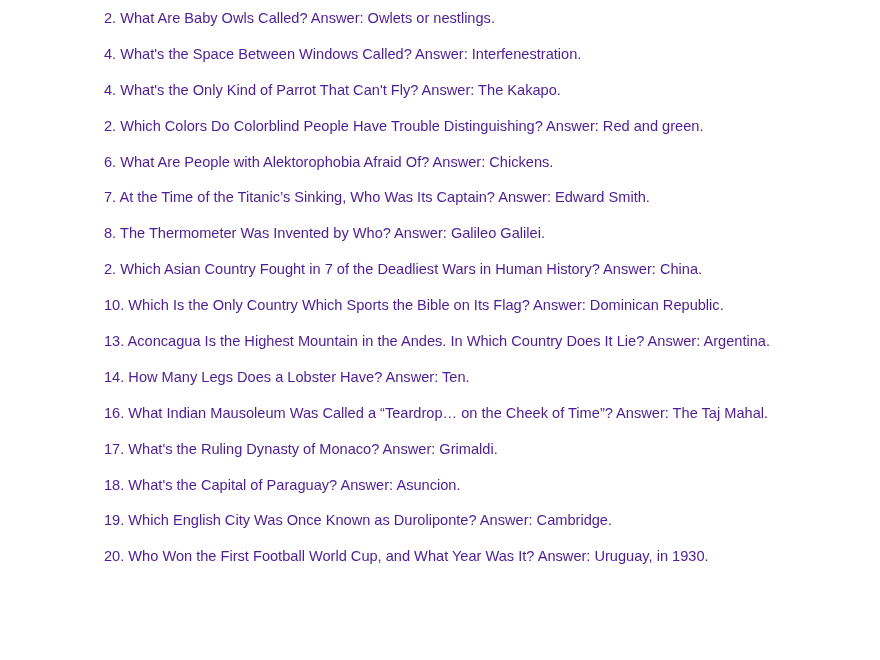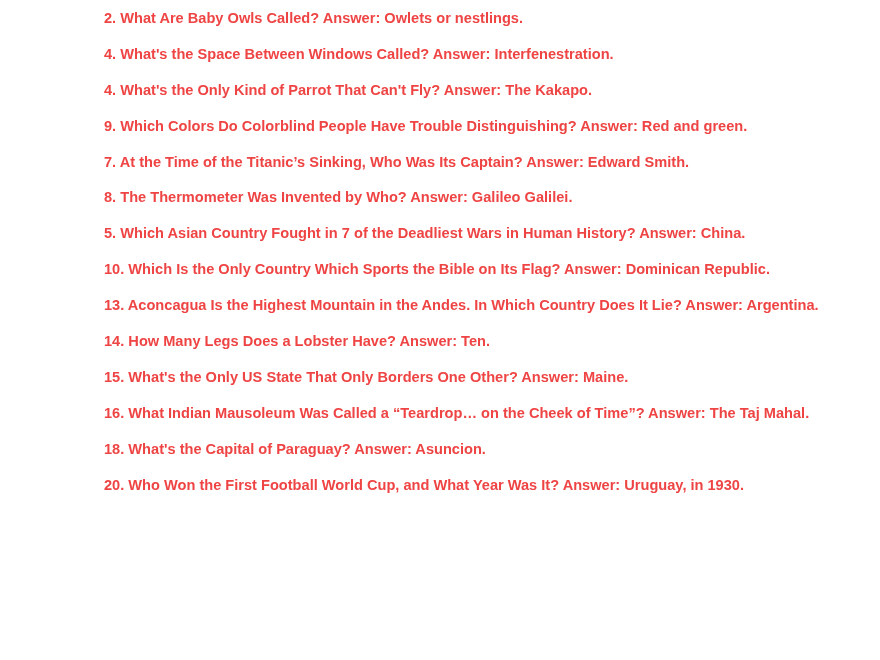--- a/index.html
+++ b/index.html
@@ -22,44 +22,45 @@
     position: relative;
   }
   .qa-list {
     list-style: none;
     margin: 0;
     padding: 0;
   }
   .qa-item {
     font-size: 14.6px;
     line-height: 1.2;
-    color: #ef4444;
+    color: #4c1d95;
     margin: 0 0 18.4px 0;
     white-space: nowrap;
     letter-spacing: 0.0px;
-    font-weight: bold;
   }
   .qa-item:last-child {
     margin-bottom: 0;
   }
 </style>
 </head>
 <body>
 
 <div class="page">
   <ol class="qa-list">
     <li class="qa-item">2. What Are Baby Owls Called? Answer: Owlets or nestlings.</li>
     <li class="qa-item">4. What's the Space Between Windows Called? Answer: Interfenestration.</li>
     <li class="qa-item">4. What's the Only Kind of Parrot That Can't Fly? Answer: The Kakapo.</li>
-    <li class="qa-item">9. Which Colors Do Colorblind People Have Trouble Distinguishing? Answer: Red and green.</li>
+    <li class="qa-item">2. Which Colors Do Colorblind People Have Trouble Distinguishing? Answer: Red and green.</li>
+    <li class="qa-item">6. What Are People with Alektorophobia Afraid Of? Answer: Chickens.</li>
     <li class="qa-item">7. At the Time of the Titanic’s Sinking, Who Was Its Captain? Answer: Edward Smith.</li>
     <li class="qa-item">8. The Thermometer Was Invented by Who? Answer: Galileo Galilei.</li>
-    <li class="qa-item">5. Which Asian Country Fought in 7 of the Deadliest Wars in Human History? Answer: China.</li>
+    <li class="qa-item">2. Which Asian Country Fought in 7 of the Deadliest Wars in Human History? Answer: China.</li>
     <li class="qa-item">10. Which Is the Only Country Which Sports the Bible on Its Flag? Answer: Dominican Republic.</li>
     <li class="qa-item">13. Aconcagua  Is the Highest Mountain in the Andes. In Which Country Does It Lie? Answer: Argentina.</li>
     <li class="qa-item">14.  How Many Legs Does a Lobster Have? Answer: Ten.</li>
-    <li class="qa-item">15. What's the Only US State That Only Borders One Other? Answer: Maine.</li>
     <li class="qa-item">16. What Indian Mausoleum Was Called a “Teardrop… on the Cheek of Time”? Answer: The Taj Mahal.</li>
+    <li class="qa-item">17. What's the Ruling Dynasty of Monaco? Answer: Grimaldi.</li>
     <li class="qa-item">18. What's the Capital of Paraguay? Answer: Asuncion.</li>
+    <li class="qa-item">19. Which English City Was Once Known as Duroliponte? Answer: Cambridge.</li>
     <li class="qa-item">20. Who Won the First Football World Cup, and What Year Was It? Answer: Uruguay, in 1930.</li>
 
   </ol>
 </div>
 
 </body></html>

